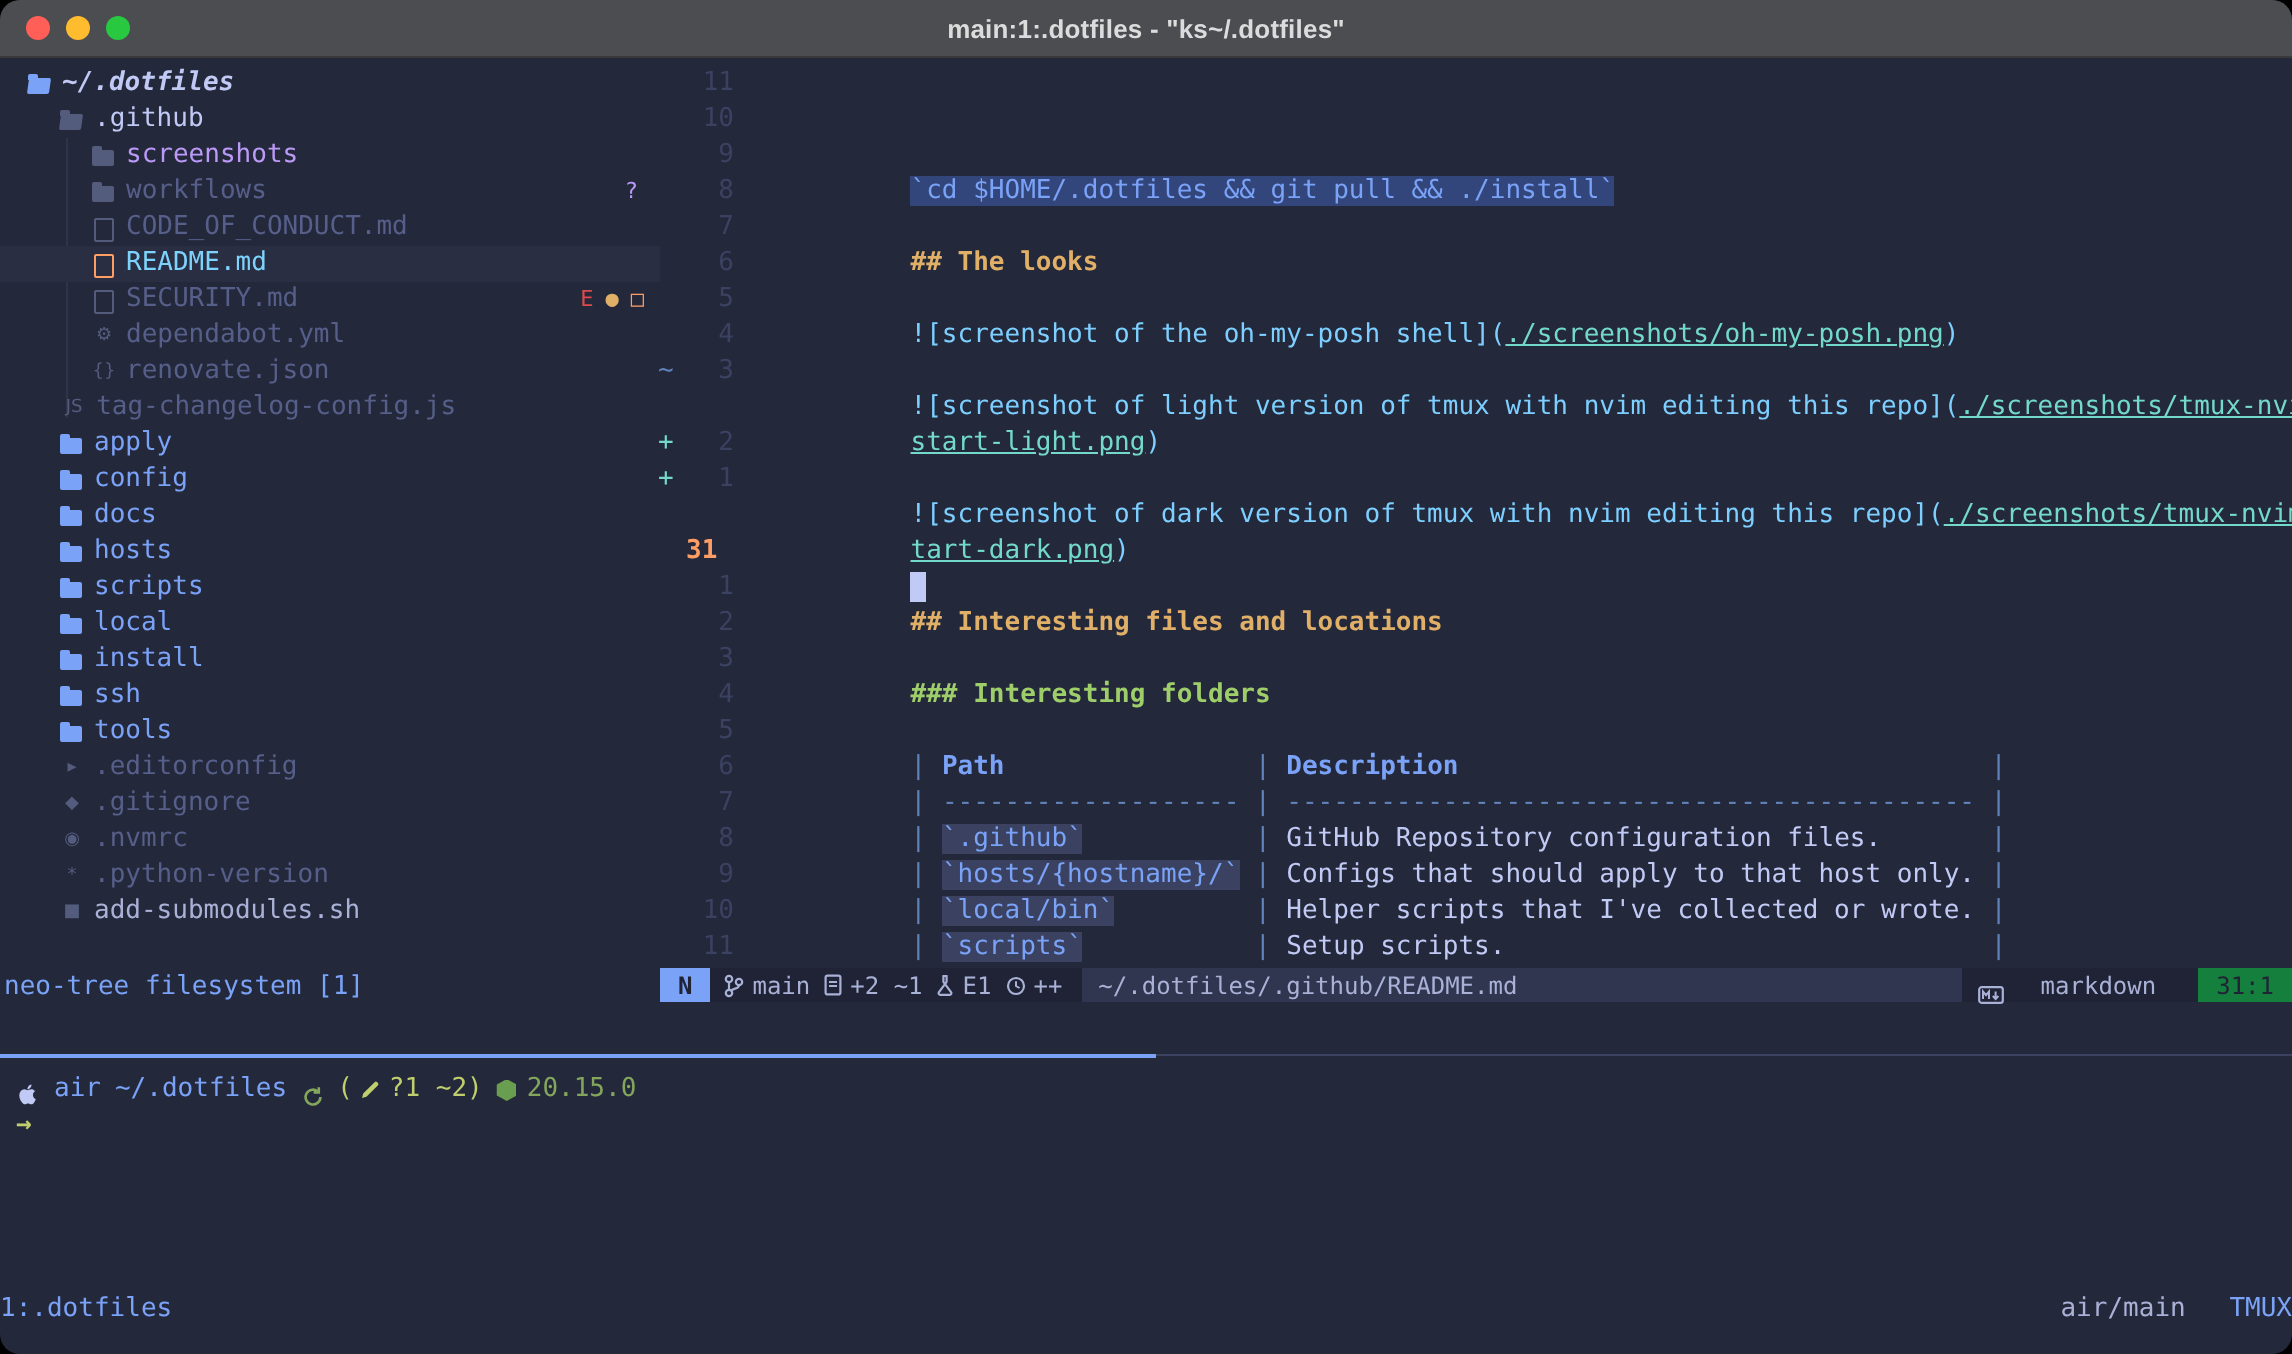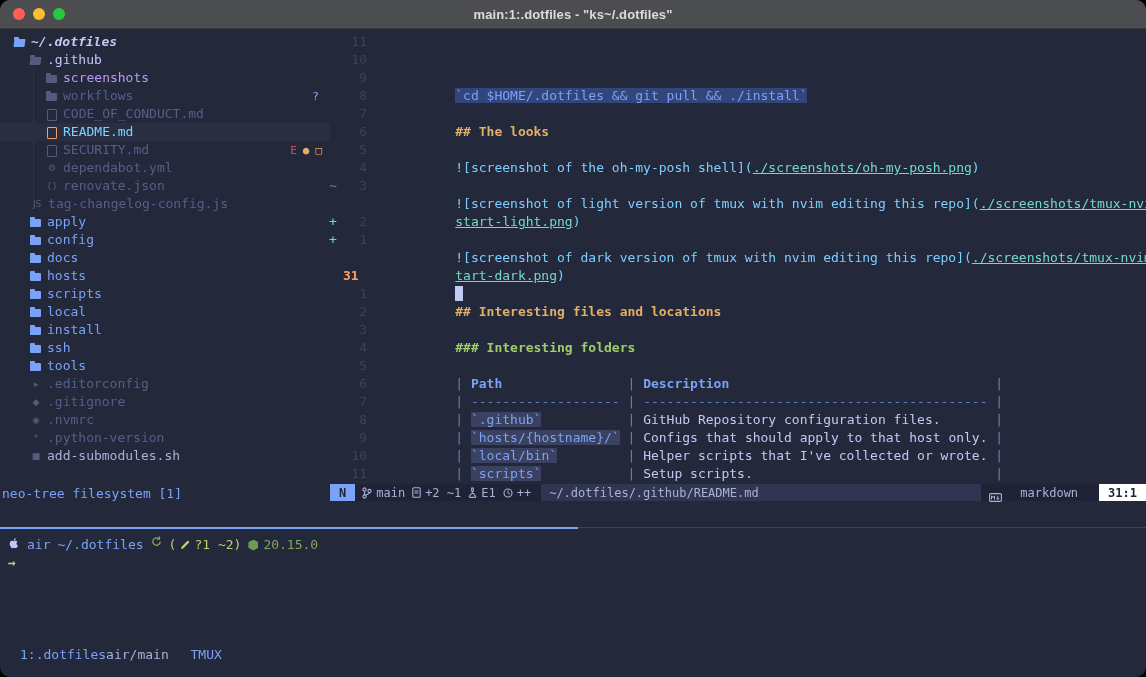--- a/index.html
+++ b/index.html
@@ -65,34 +65,34 @@
   .desc{color:#c0caf5}
   .cursor{background:#c0caf5;color:#c0caf5}
 
   
   .statusline{position:absolute;top:456px;left:330px;right:0;height:17px;background:#1f2335;display:flex;align-items:center;font-size:12px;color:#a9b1d6}
   .mode{background:#7aa2f7;color:#1f2335;font-weight:bold;height:100%;display:flex;align-items:center;padding:0 9px}
   .slseg{margin-left:7px;display:flex;align-items:center;gap:4px}
   .slicon{display:flex;align-items:center;color:#a9b1d6}
   .pathchip{flex:1;margin:0 8px 0 10px;background:#30364f;height:100%;display:flex;align-items:center;padding:0 8px;color:#a9b1d6}
   .ftgroup{display:flex;align-items:flex-end;gap:18px;margin-right:21px}
-  .pos{background:#ffffff;color:#1f2335;font-weight:bold;height:100%;display:flex;align-items:center;padding:0 9px}
+  .pos{background:#15803d;color:#1f2335;font-weight:normal;height:100%;display:flex;align-items:center;padding:0 9px}
 
   
   .divider-l{position:absolute;top:499px;left:0;width:578px;height:2px;background:#7aa2f7}
   .divider-r{position:absolute;top:499px;left:578px;right:0;height:1px;background:#3b4261}
-  .promptline{position:absolute;top:508px;left:8px;display:flex;align-items:flex-start;gap:7px;height:18px}
+  .promptline{position:absolute;top:508px;left:8px;display:flex;align-items:flex-end;gap:7px;height:18px}
   .p-host,.p-dir{color:#7aa2f7}
   .p-git{color:#c0cf6e;display:flex;align-items:center;gap:4px}
   .p-node{color:#83a65c;display:flex;align-items:center;gap:5px}
   .hex{width:10px;height:11px;background:#699e50;clip-path:polygon(50% 0,100% 25%,100% 75%,50% 100%,0 75%,0 25%)}
   .arrowline{position:absolute;top:526px;left:8px;height:18px;color:#c0cf6e;font-weight:bold}
 
   
-  .tmuxbar{position:absolute;top:616px;left:0;right:0;height:22px;display:flex;align-items:center;padding:0 20px}
+  .tmuxbar{position:absolute;top:616px;left:0;right:0;height:22px;display:flex;align-items:center;justify-content:space-between;padding:0 0}
   .tm-left{color:#7aa2f7}
   .tm-host{color:#a9b1d6}
   .tm-label{color:#7aa2f7;margin-left:14px}
   svg{display:block}
 </style>
 </head>
 <body>
 
 <div class="window">
 

